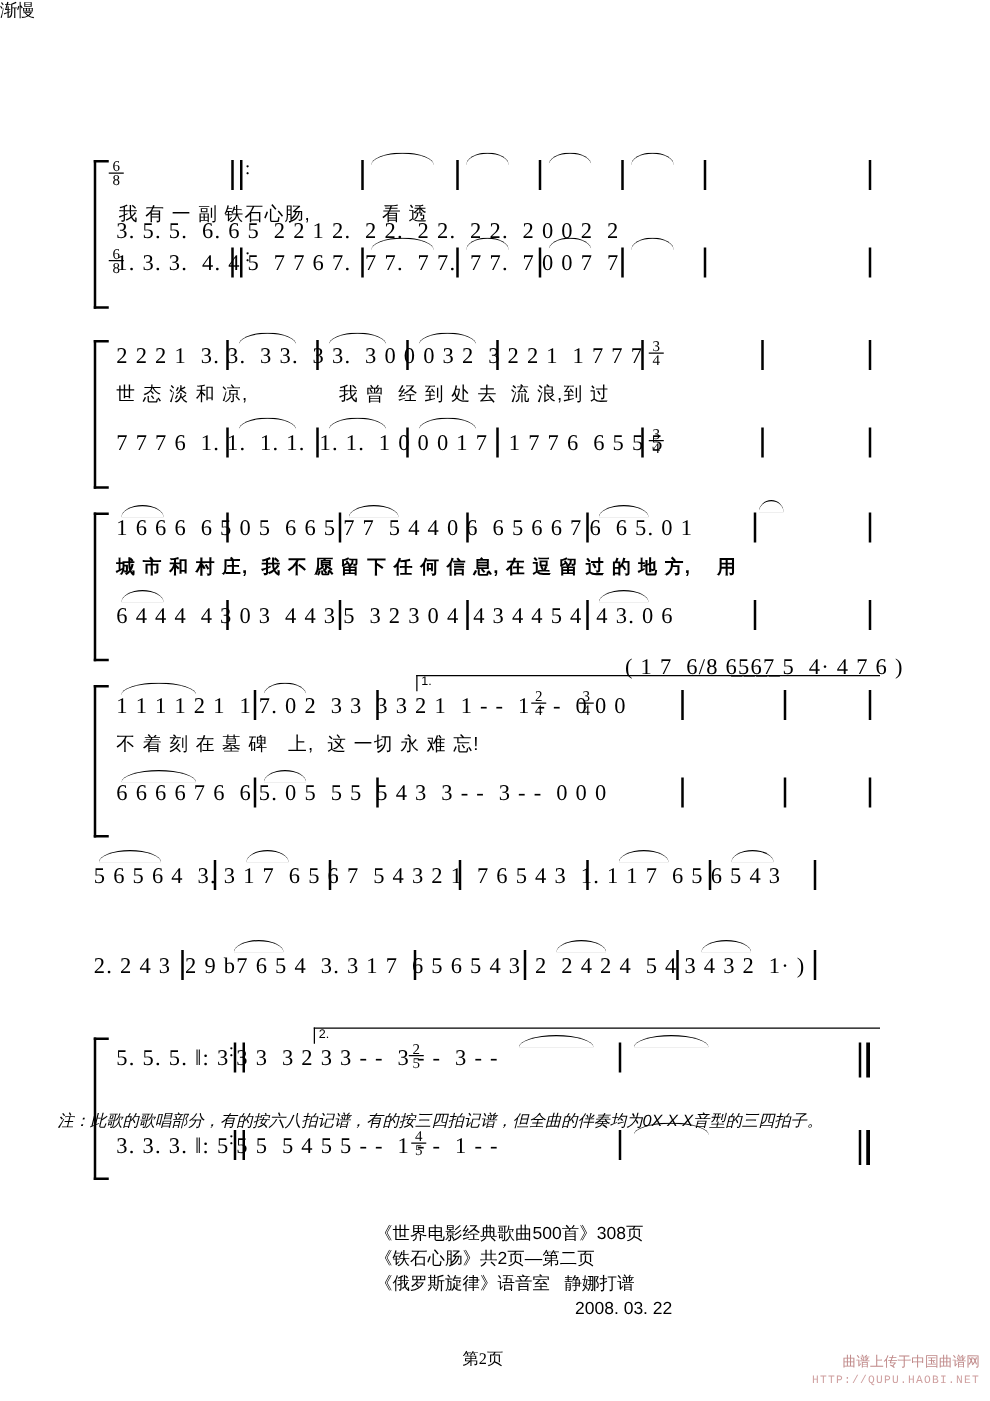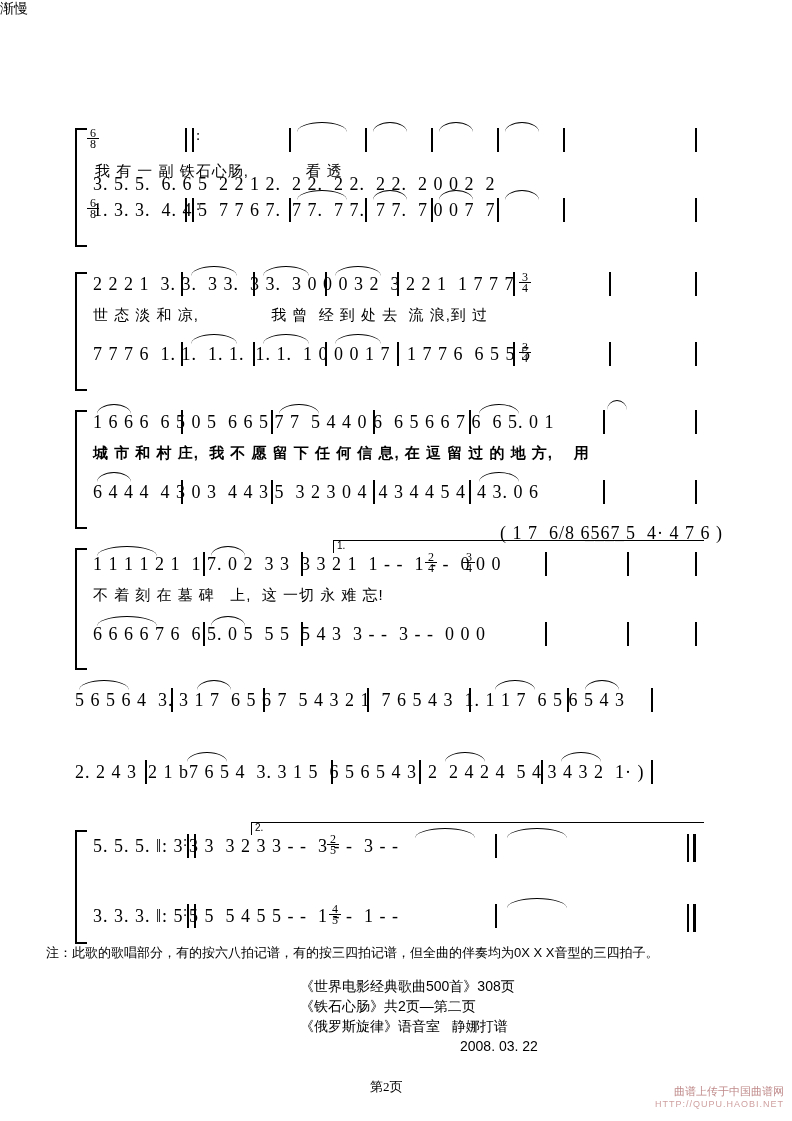--- a/index.html
+++ b/index.html
@@ -42,21 +42,21 @@
   .credits{
     position:absolute;text-align:left;font-size:14px;
     font-family:"Liberation Sans",sans-serif;line-height:20px;white-space:pre;
   }
   .pagenum{
     position:absolute;font-size:13px;font-family:Liberation Serif, serif;
     border:0;
   }
   .watermark{
     position:absolute;right:8px;bottom:10px;text-align:right;
-    font-size:11px;color:#c08a8a;font-family:Liberation Sans, sans-serif;line-height:13px;
+    font-size:11px;color:#c08a8a;font-family:Liberation Mono, monospace;line-height:13px;
   }
   .wm2{font-size:9px;color:#cfa0a0;letter-spacing:1px;}
   .ending{
     position:absolute;border-left:1.5px solid #000;border-top:1.5px solid #000;height:12px;
   }
   .ending span{position:absolute;left:3px;top:-1px;font-size:10px;font-family:"Liberation Sans",sans-serif;}
   .tsnum{position:absolute;font-size:12px;line-height:10px;text-align:center;}
   .tsnum span{display:block;}
   .tsnum .top{border-bottom:1.2px solid #000;}
 </style>
@@ -231,21 +231,21 @@
     <div class="bar" style="left:394px;top:-2px;height:24px;"></div>
     <div class="bar" style="left:492px;top:-2px;height:24px;"></div>
     <div class="bar" style="left:576px;top:-2px;height:24px;"></div>
     <div class="slur" style="left:4px;top:-10px;width:50px;"></div>
     <div class="slur" style="left:122px;top:-10px;width:34px;"></div>
     <div class="slur" style="left:420px;top:-10px;width:40px;"></div>
     <div class="slur" style="left:510px;top:-10px;width:34px;"></div>
   </div>
 
   <div class="system" style="left:75px;top:762px;width:625px;height:32px;">
-    <div class="note-line numrow" style="left:0px;top:0px;">2. 2 4 3  2 1 b7 6 5 4  3. 3 1 5  6 5 6 5 4 3  2  2 4 2 4  5 4 3 4 3 2  1· )</div>
+    <div class="note-line numrow" style="left:0px;top:0px;">2. 2 4 3  2 9 b7 6 5 4  3. 3 1 7  6 5 6 5 4 3  2  2 4 2 4  5 4 3 4 3 2  1· )</div>
     <div class="bar" style="left:70px;top:-2px;height:24px;"></div>
     <div class="bar" style="left:256px;top:-2px;height:24px;"></div>
     <div class="bar" style="left:344px;top:-2px;height:24px;"></div>
     <div class="bar" style="left:466px;top:-2px;height:24px;"></div>
     <div class="bar" style="left:576px;top:-2px;height:24px;"></div>
     <div class="slur" style="left:112px;top:-10px;width:40px;"></div>
     <div class="slur" style="left:370px;top:-10px;width:40px;"></div>
     <div class="slur" style="left:486px;top:-10px;width:40px;"></div>
   </div>
 
@@ -280,21 +280,21 @@
     <div class="repeat-dots" style="left:108px;top:78px;">:</div>
     <div class="bar" style="left:420px;top:74px;height:24px;"></div>
     <div class="bar" style="left:612px;top:74px;height:28px;"></div>
     <div class="bar" style="left:618px;top:74px;height:28px;width:3px;"></div>
 
     <div class="slur" style="left:340px;top:-2px;width:60px;"></div>
     <div class="slur" style="left:432px;top:-2px;width:60px;"></div>
     <div class="slur" style="left:432px;top:68px;width:60px;"></div>
   </div>
 
-  <div class="footnote" style="left:46px;top:944px;width:700px;">注：此歌的歌唱部分，有的按六八拍记谱，有的按三四拍记谱，但全曲的伴奏均为0X X X音型的三四拍子。</div>
+  <div class="footnote" style="left:46px;top:888px;width:700px;font-style:italic;">注：此歌的歌唱部分，有的按六八拍记谱，有的按三四拍记谱，但全曲的伴奏均为0X X X音型的三四拍子。</div>
 
   <div class="credits" style="left:300px;top:976px;">《世界电影经典歌曲500首》308页</div>
   <div class="credits" style="left:300px;top:996px;">《铁石心肠》共2页—第二页</div>
   <div class="credits" style="left:300px;top:1016px;">《俄罗斯旋律》语音室   静娜打谱</div>
   <div class="credits" style="left:460px;top:1036px;">2008. 03. 22</div>
 
   <div class="pagenum" style="left:370px;top:1078px;">第2页</div>
 
   <div class="watermark">
     <div>曲谱上传于中国曲谱网</div>

